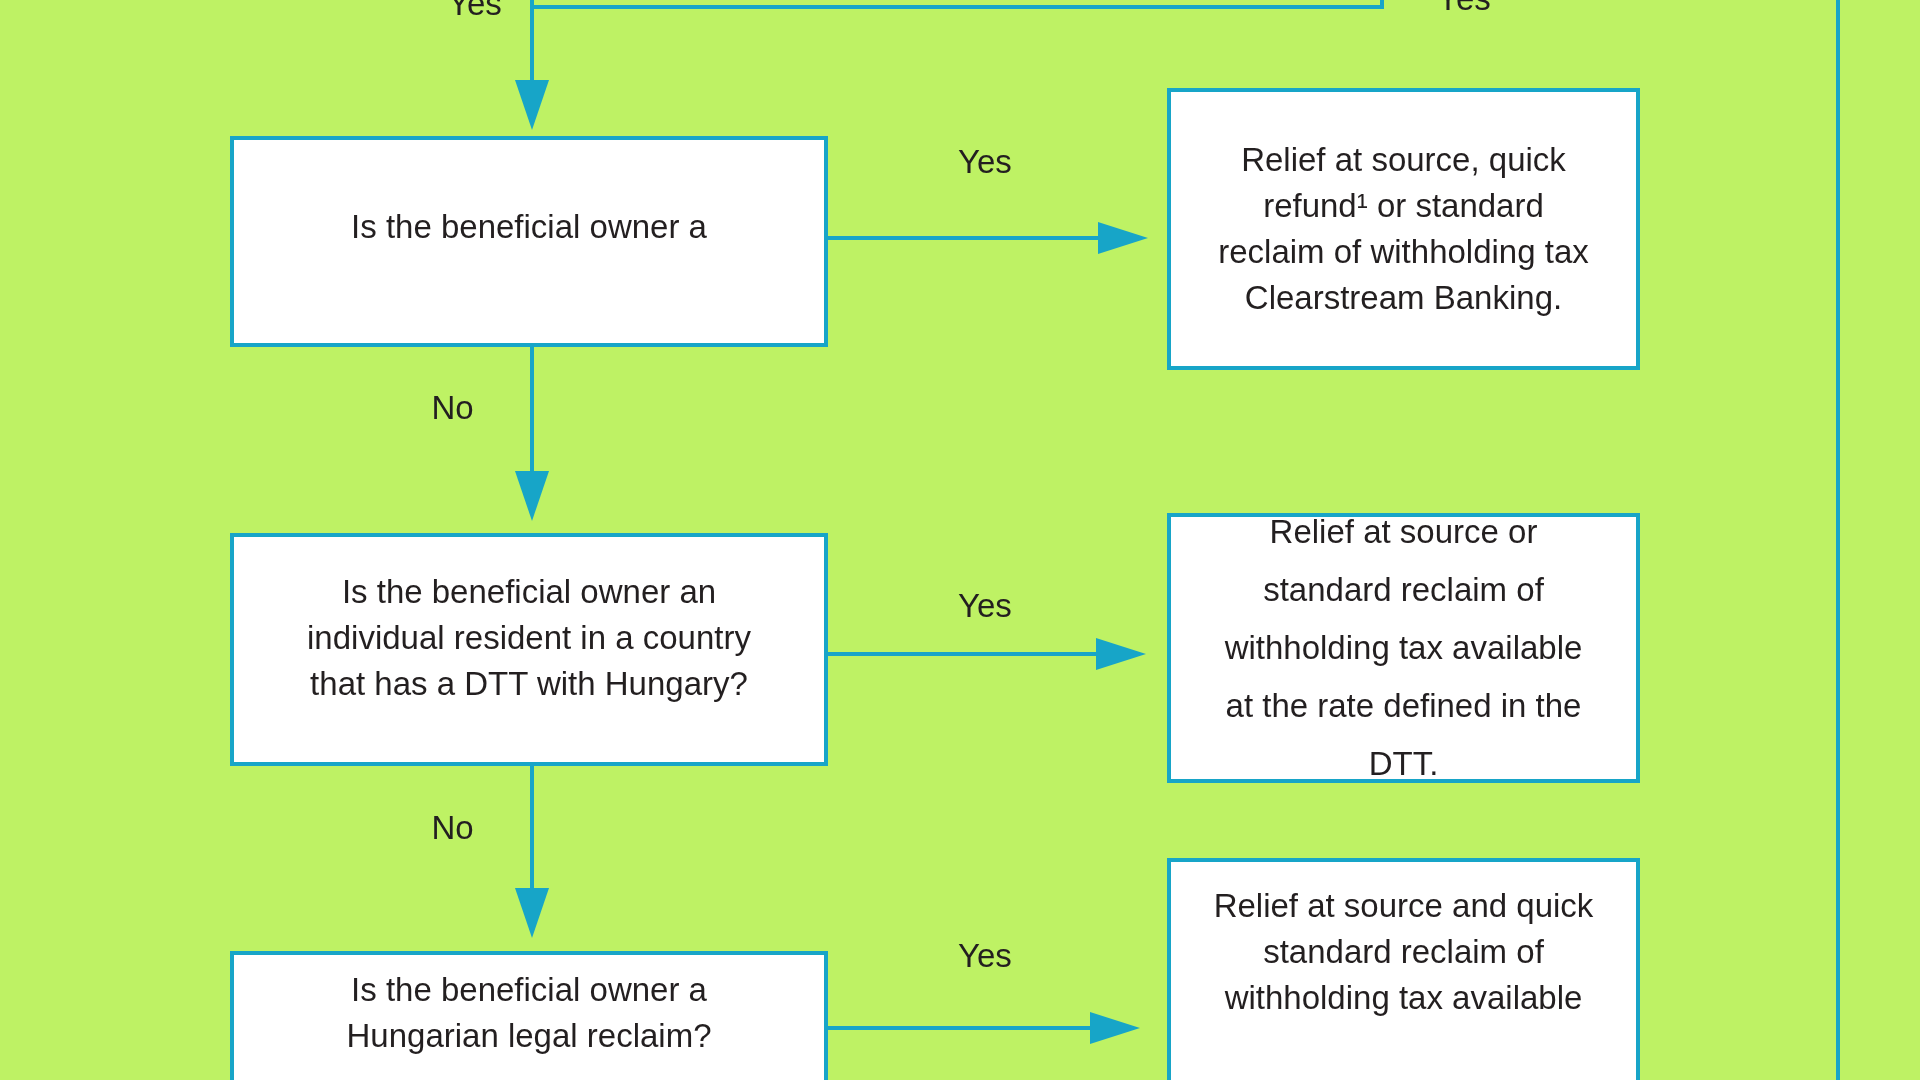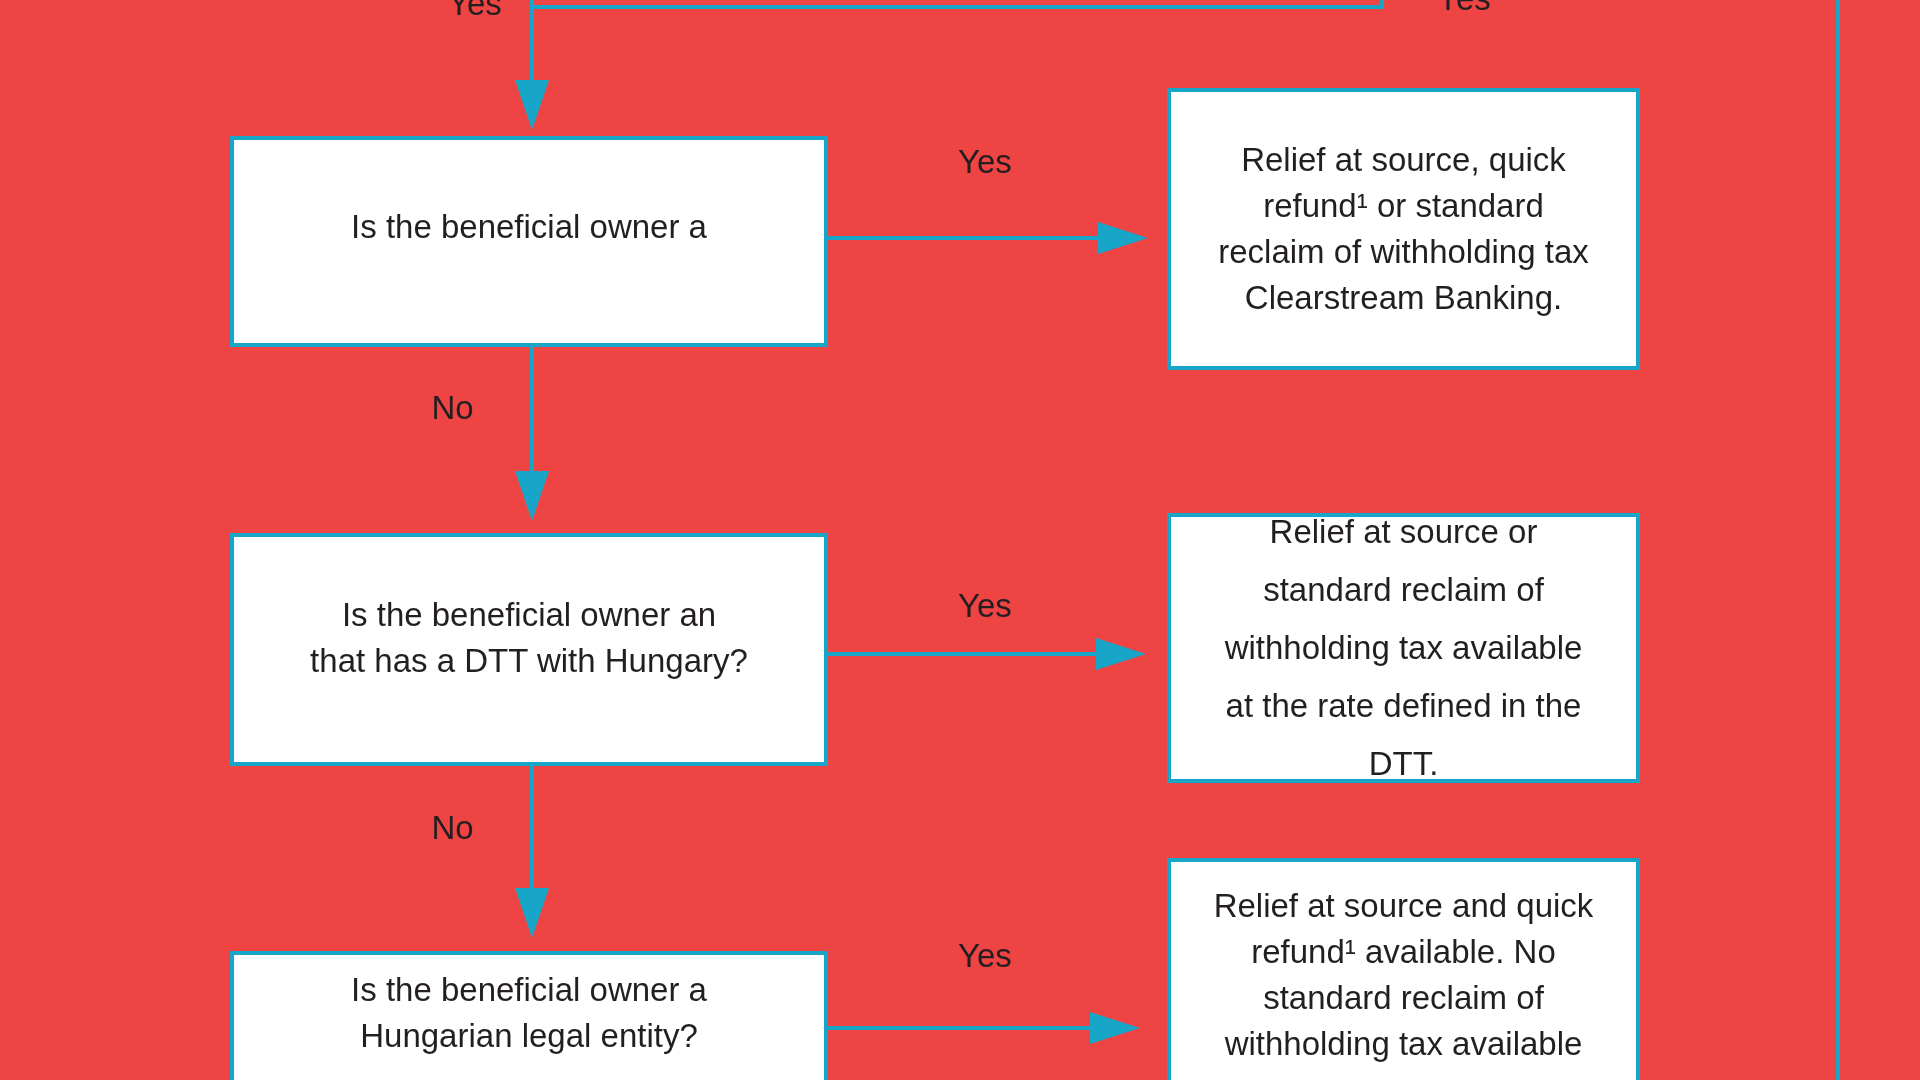--- a/index.html
+++ b/index.html
@@ -3,21 +3,21 @@
 <meta charset="utf-8">
 <style>
   :root{
     --teal:#17A5C8;
     --ink:#231F20;
   }
   html,body{margin:0;padding:0;background:#fff;}
   .canvas{
     position:relative;
     width:1920px;height:1080px;
-    background:#ef4444;
+    background:#bef264;
     overflow:hidden;
     font-family:"Liberation Sans", sans-serif;
     color:var(--ink);
   }
   .node{
     position:absolute;
     border:4px solid var(--teal);
     background:#fff;
     box-sizing:border-box;
     display:flex;flex-direction:column;
@@ -78,20 +78,21 @@
     <div class="ln">reclaim of withholding tax</div>
     <div class="ln">Clearstream Banking.</div>
   </div>
 
   <div class="vline" style="left:530px;top:347px;width:4px;height:124px;"></div>
   <div class="arrow-down" style="left:515px;top:471px;"></div>
   <div class="lbl lbl-right" style="left:400px;top:388px;">No</div>
 
   <div class="node q-pad" style="left:230px;top:533px;width:598px;height:233px;">
     <div class="ln">Is the beneficial owner an</div>
+    <div class="ln">individual resident in a country</div>
     <div class="ln">that has a DTT with Hungary?</div>
   </div>
 
   <div class="hline" style="left:828px;top:652px;width:268px;height:4px;"></div>
   <div class="arrow-right" style="left:1096px;top:638px;"></div>
   <div class="lbl" style="left:958px;top:586px;">Yes</div>
 
   <div class="node" style="left:1167px;top:513px;width:473px;height:270px;gap:12px;">
     <div class="ln">Relief at source or</div>
     <div class="ln">standard reclaim of</div>
@@ -99,29 +100,28 @@
     <div class="ln">at the rate defined in the</div>
     <div class="ln">DTT.</div>
   </div>
 
   <div class="vline" style="left:530px;top:766px;width:4px;height:122px;"></div>
   <div class="arrow-down" style="left:515px;top:888px;"></div>
   <div class="lbl lbl-right" style="left:400px;top:808px;">No</div>
 
   <div class="node top-align" style="left:230px;top:951px;width:598px;height:165px;padding-top:12px;">
     <div class="ln">Is the beneficial owner a</div>
-    <div class="ln">Hungarian legal entity?</div>
+    <div class="ln">Hungarian legal reclaim?</div>
   </div>
 
   <div class="hline" style="left:828px;top:1026px;width:262px;height:4px;"></div>
   <div class="arrow-right" style="left:1090px;top:1012px;"></div>
   <div class="lbl" style="left:958px;top:936px;">Yes</div>
 
   <div class="node top-align" style="left:1167px;top:858px;width:473px;height:282px;padding-top:21px;">
     <div class="ln">Relief at source and quick</div>
-    <div class="ln">refund¹ available. No</div>
     <div class="ln">standard reclaim of</div>
     <div class="ln">withholding tax available</div>
   </div>
 
   <div class="vline" style="left:1836px;top:0;width:4px;height:1080px;"></div>
 
 </div>
 
 </body></html>

